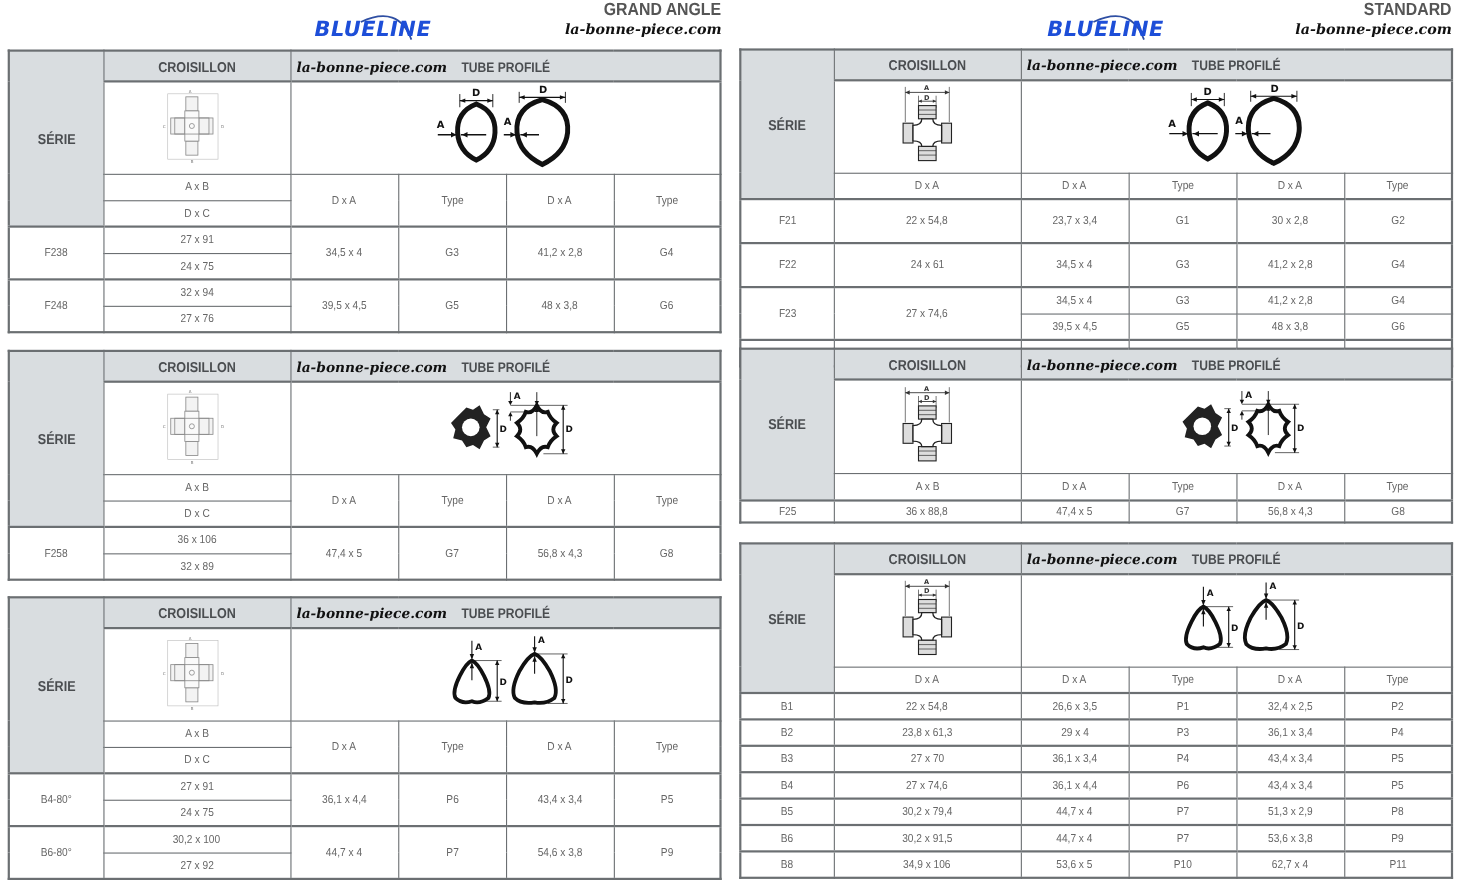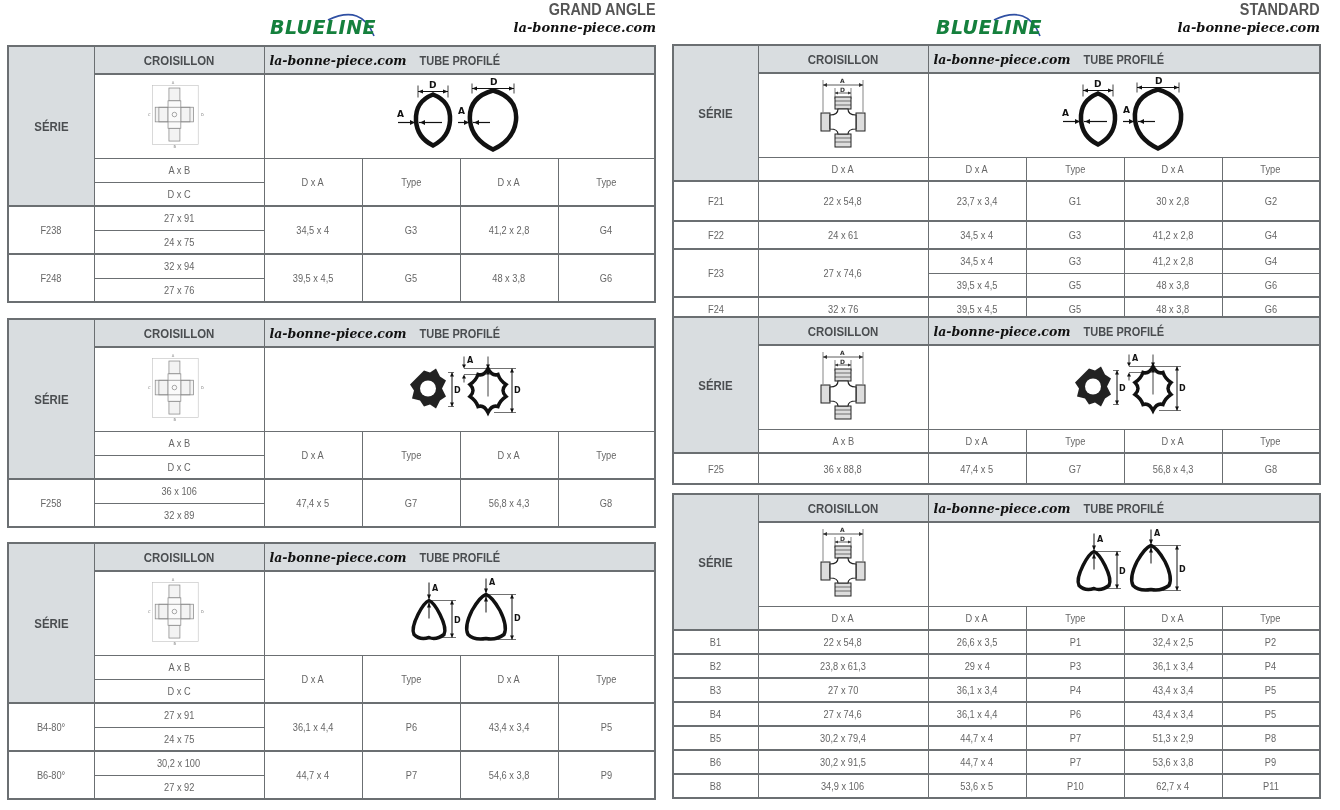--- a/index.html
+++ b/index.html
@@ -1,21 +1,21 @@
 <!DOCTYPE html>
 <html><head>
 <meta charset="utf-8">
 <style>
   * { box-sizing: border-box; margin: 0; padding: 0; }
   html, body { width: 1340px; height: 810px; background: #ffffff; overflow: hidden; }
   body { position: relative; font-family: "Liberation Sans", "DejaVu Sans", sans-serif; color: #555; }
 
   .page-header { position: absolute; top: 0; height: 42px; }
   .logo { position: absolute; top: 6px; width: 120px; height: 34px; }
-  .logo-text { position: absolute; left: 4px; top: 10px; font-family: "DejaVu Sans", sans-serif; font-style: italic; font-weight: bold; font-size: 19px; color: #15803d; letter-spacing: 0.5px; }
+  .logo-text { position: absolute; left: 20px; top: 10px; font-family: "DejaVu Sans", sans-serif; font-style: italic; font-weight: bold; font-size: 19px; color: #1d4ed8; letter-spacing: 0.5px; }
   .logo svg { position: absolute; left: 0; top: 0; }
   .hdr-title { position: absolute; right: 0; top: 1px; font-family: "Liberation Sans", sans-serif; font-weight: bold; font-size: 16px; color: #555; text-align: right; white-space: nowrap; transform: scaleX(0.9); transform-origin: right; }
   .hdr-site { position: absolute; right: 0; top: 20px; font-family: "DejaVu Serif", serif; font-style: italic; font-weight: bold; font-size: 13px; color: #111; white-space: nowrap; }
 
   table.spec { position: absolute; border-collapse: collapse; table-layout: fixed; border: 2px solid #6b6f72; }
   table.spec td { border: 1px solid #6b6f72; text-align: center; vertical-align: middle; font-size: 10.5px; color: #666; padding: 0; transform-origin: center; }
   table.spec td.serie-head { background: #d9dde0; font-weight: bold; font-size: 13px; color: #4a4d50; }
   table.spec td.hd { background: #d9dde0; font-weight: bold; font-size: 13px; color: #4a4d50; border-bottom: 2px solid #6b6f72; }
   table.spec td.hd.tube { text-align: left; padding-left: 5px; }
   .site-inline { font-family: "DejaVu Serif", serif; font-style: italic; font-weight: bold; font-size: 12.5px; color: #111; margin-right: 8px; }
@@ -388,21 +388,21 @@
     <td class="sub"><span class="cond">Type</span></td>
   </tr>
   <tr style="height:40px" class="thick-top">
     <td><span class="cond">F21</span></td>
     <td><span class="cond">22 x 54,8</span></td>
     <td><span class="cond">23,7 x 3,4</span></td>
     <td><span class="cond">G1</span></td>
     <td><span class="cond">30 x 2,8</span></td>
     <td><span class="cond">G2</span></td>
   </tr>
-  <tr style="height:28px" class="thick-top">
+  <tr style="height:40px" class="thick-top">
     <td><span class="cond">F22</span></td>
     <td><span class="cond">24 x 61</span></td>
     <td><span class="cond">34,5 x 4</span></td>
     <td><span class="cond">G3</span></td>
     <td><span class="cond">41,2 x 2,8</span></td>
     <td><span class="cond">G4</span></td>
   </tr>
   <tr style="height:24px" class="thick-top">
     <td rowspan="2"><span class="cond">F23</span></td>
     <td rowspan="2"><span class="cond">27 x 74,6</span></td>
@@ -451,21 +451,21 @@
             <use href="#sym-star"></use>
           </svg></td>
   </tr>
   <tr style="height:24px">
     <td class="sub"><span class="cond">A x B</span></td>
     <td class="sub"><span class="cond">D x A</span></td>
     <td class="sub"><span class="cond">Type</span></td>
     <td class="sub"><span class="cond">D x A</span></td>
     <td class="sub"><span class="cond">Type</span></td>
   </tr>
-  <tr style="height:31px" class="thick-top">
+  <tr style="height:20px" class="thick-top">
     <td><span class="cond">F25</span></td>
     <td><span class="cond">36 x 88,8</span></td>
     <td><span class="cond">47,4 x 5</span></td>
     <td><span class="cond">G7</span></td>
     <td><span class="cond">56,8 x 4,3</span></td>
     <td><span class="cond">G8</span></td>
   </tr>
 </tbody>
   </table>
 

